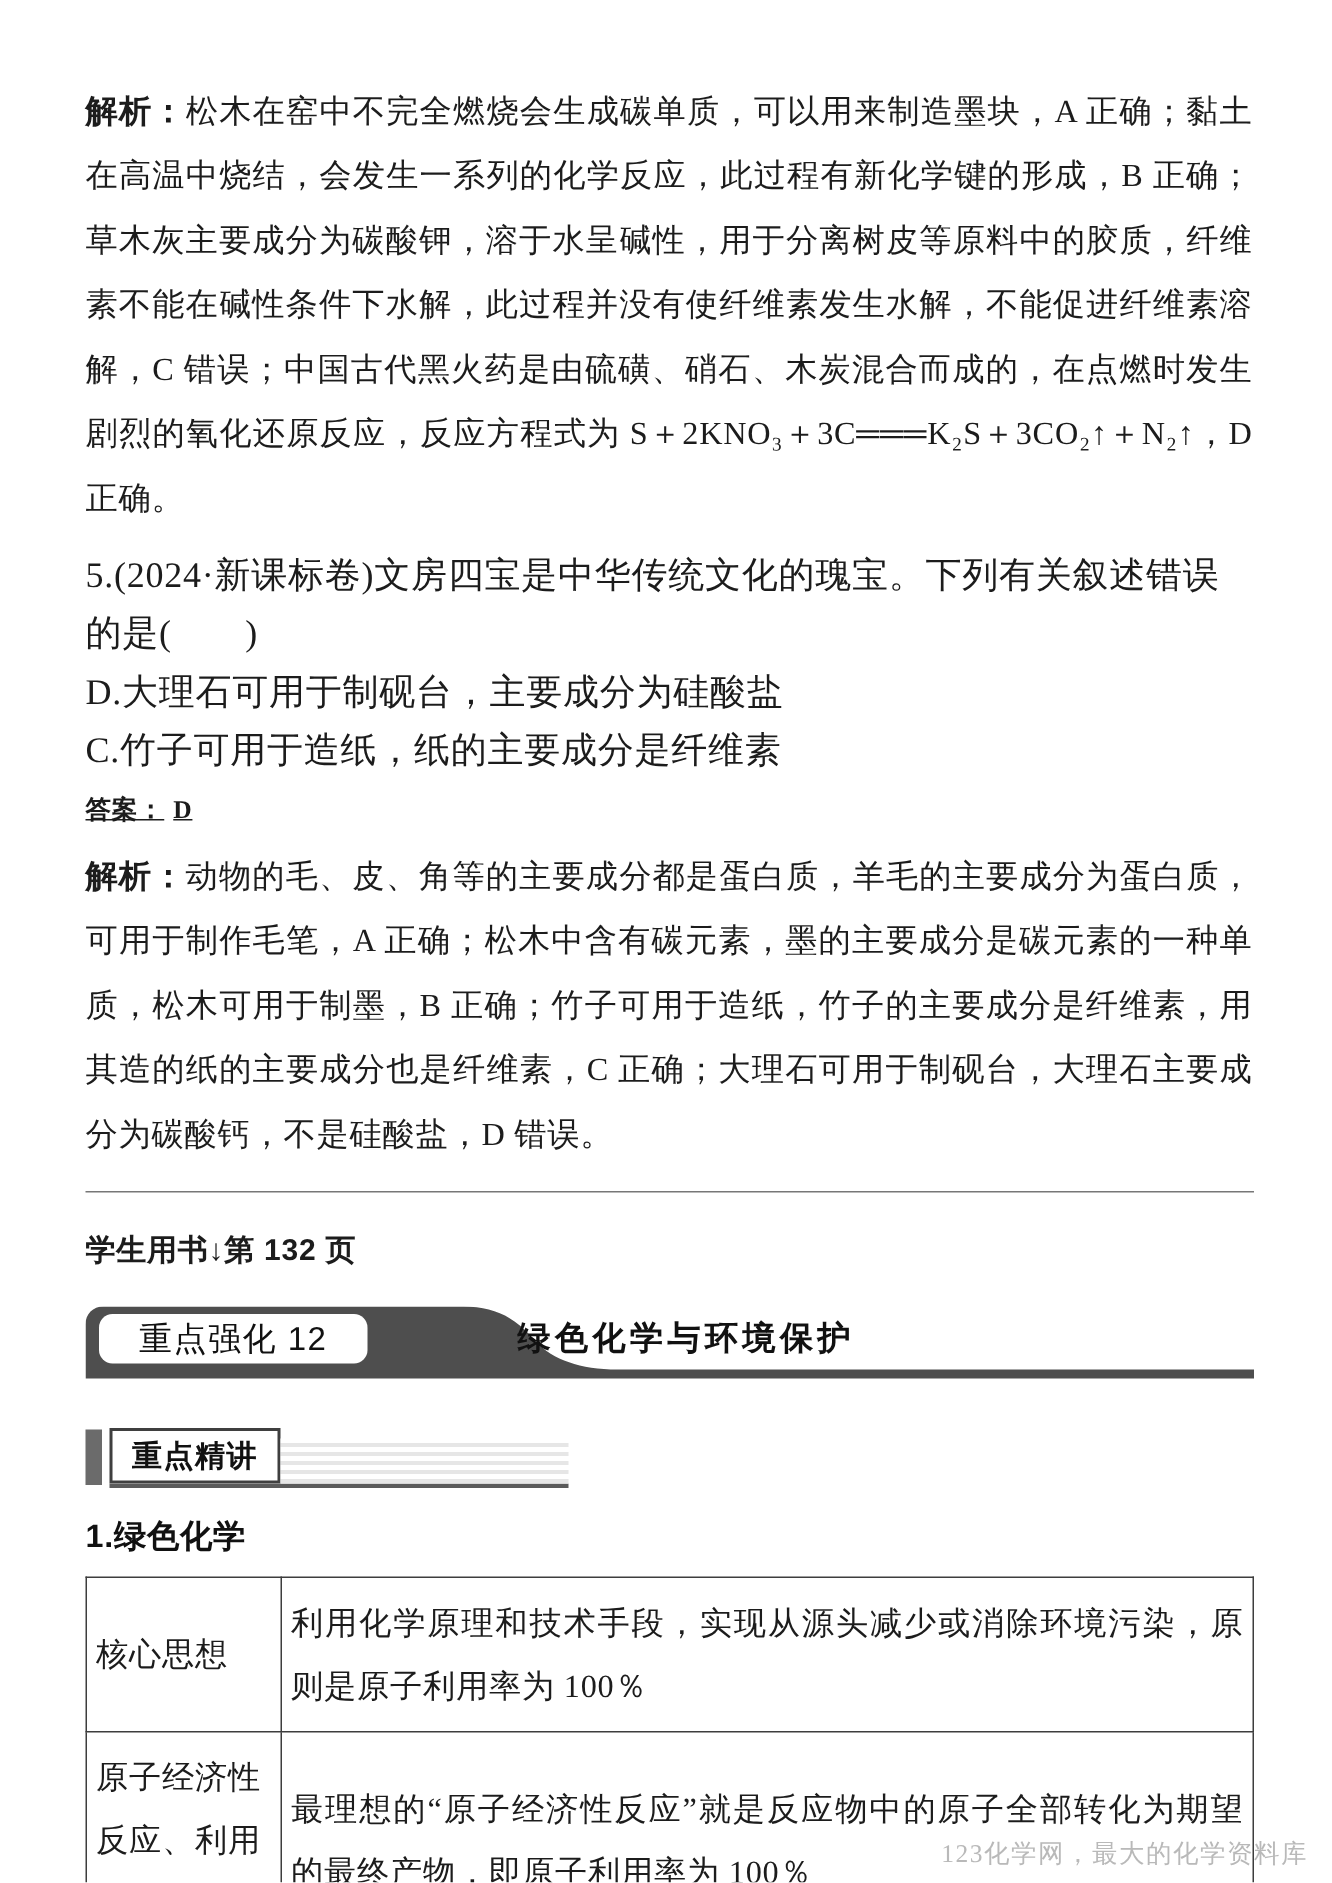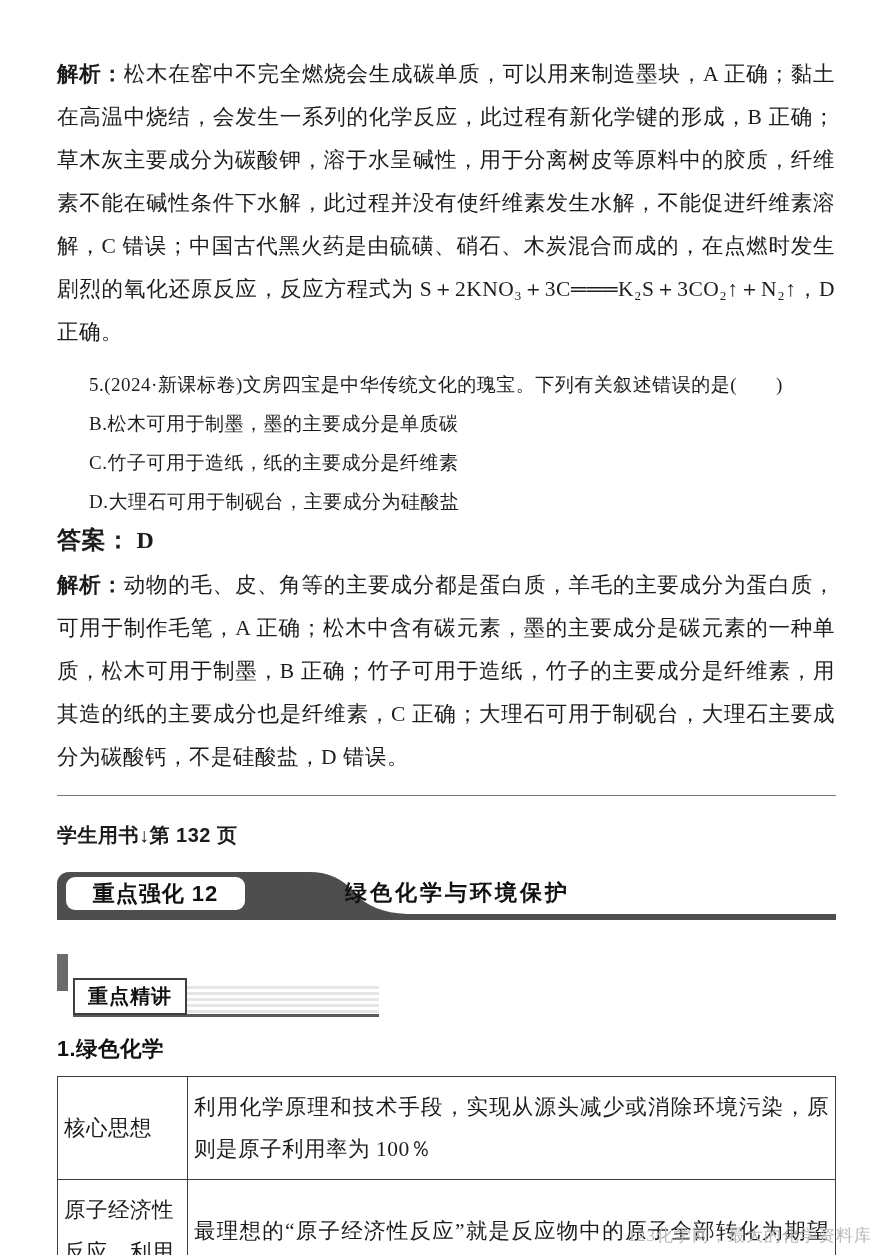--- a/index.html
+++ b/index.html
@@ -19,23 +19,23 @@
   
   .para {
     font-size:21.5px;
     line-height:43px;
     text-align:justify;
     letter-spacing:0.5px;
   }
   .b-hei { font-family:"Liberation Sans","DejaVu Sans",sans-serif; font-weight:bold; }
   .b-serif { font-weight:bold; }
 
-  .question-block { margin-top:11px; font-size:19px; line-height:39px; letter-spacing:0.5px;margin-left:32px; }
+  .question-block { margin-top:11px; font-size:24px; line-height:39px; letter-spacing:0.5px; }
   .option-line { line-height:39px; }
-  .answer-line { font-size:24px; line-height:37px; letter-spacing:0.5px; }
+  .answer-line { font-size:17px; line-height:37px; letter-spacing:0.5px;text-decoration:underline; }
   .answer-letter { margin-left:6px; }
 
   .analysis2 { margin-top:5px; }
 
   .thin-rule { border:none; border-top:1.5px solid #777; margin:16px 0 0 0; width:779px; }
   .student-note {
     margin-top:24px;
     font-family:"Liberation Sans","DejaVu Sans",sans-serif;
     font-weight:bold;
     font-size:20px;
@@ -44,33 +44,33 @@
   }
 
   
   .banner { position:relative; margin-top:22px; height:52px; width:779px; }
   .banner svg { position:absolute; left:0; top:0; }
   .banner-pill {
     position:absolute; left:9px; top:5px; width:179px; height:33px;
     background:#ffffff; border-radius:9px;
     display:flex; align-items:center; justify-content:center;
     font-family:"Liberation Sans","DejaVu Sans",sans-serif;
-    font-weight:bold; font-size:22px; color:#111;
+    font-weight:normal; font-size:22px; color:#111;
     letter-spacing:1px;
   }
   .banner-title {
     position:absolute; left:288px; top:6px;
     font-weight:bold; font-size:22px; color:#111;
     letter-spacing:3px;
   }
 
   
   .jj-header { display:flex; align-items:flex-start; margin-top:30px; }
   .jj-bar { width:11px; height:37px; background:#6b6b6b; margin-right:5px; flex:none; }
-  .jj-group { display:flex; align-items:center; border-bottom:3px solid #5a5a5a; height:39px;margin-top:24px; }
+  .jj-group { display:flex; align-items:flex-end; border-bottom:3px solid #5a5a5a; height:39px; }
   .jj-box {
     border:2px solid #3f3f3f; background:#fff;
     font-family:"Liberation Sans","DejaVu Sans",sans-serif;
     font-weight:bold; font-size:20px; color:#111;
     padding:3px 13px 3px 13px; letter-spacing:1px;
   }
   .jj-stripes {
     width:192px; height:30px; margin-top:4px;
     background:repeating-linear-gradient(to bottom,#ffffff 0 3px,#e6e6e6 3px 6px);
   }
@@ -102,23 +102,22 @@
 </head>
 <body>
 
 <div class="page">
   <div class="content">
 
     <p class="para"><span class="b-hei">解析：</span><span>松木在窑中不完全燃烧会生成碳单质，可以用来制造墨块，A 正确；黏土在高温中烧结，会发生一系列的化学反应，此过程有新化学键的形成，B 正确；草木灰主要成分为碳酸钾，溶于水呈碱性，用于分离树皮等原料中的胶质，纤维素不能在碱性条件下水解，此过程并没有使纤维素发生水解，不能促进纤维素溶解，C 错误；中国古代黑火药是由硫磺、硝石、木炭混合而成的，在点燃时发生剧烈的氧化还原反应，反应方程式为 S＋2KNO₃＋3C═══K₂S＋3CO₂↑＋N₂↑，D 正确。</span></p>
 
     <div class="question-block">
       <div class="option-line">5.(2024·新课标卷)文房四宝是中华传统文化的瑰宝。下列有关叙述错误的是(　　)</div>
-      <div class="option-line">B.松木可用于制墨，墨的主要成分是单质碳</div>
+      <div class="option-line">D.大理石可用于制砚台，主要成分为硅酸盐</div>
       <div class="option-line">C.竹子可用于造纸，纸的主要成分是纤维素</div>
-      <div class="option-line">D.大理石可用于制砚台，主要成分为硅酸盐</div>
     </div>
 
     <p class="answer-line"><span class="b-hei">答案：</span><span class="answer-letter b-serif">D</span></p>
 
     <p class="para analysis2"><span class="b-hei">解析：</span><span>动物的毛、皮、角等的主要成分都是蛋白质，羊毛的主要成分为蛋白质，可用于制作毛笔，A 正确；松木中含有碳元素，墨的主要成分是碳元素的一种单质，松木可用于制墨，B 正确；竹子可用于造纸，竹子的主要成分是纤维素，用其造的纸的主要成分也是纤维素，C 正确；大理石可用于制砚台，大理石主要成分为碳酸钙，不是硅酸盐，D 错误。</span></p>
 
     <hr class="thin-rule">
 
     <div class="student-note">学生用书↓第 132 页</div>
 

